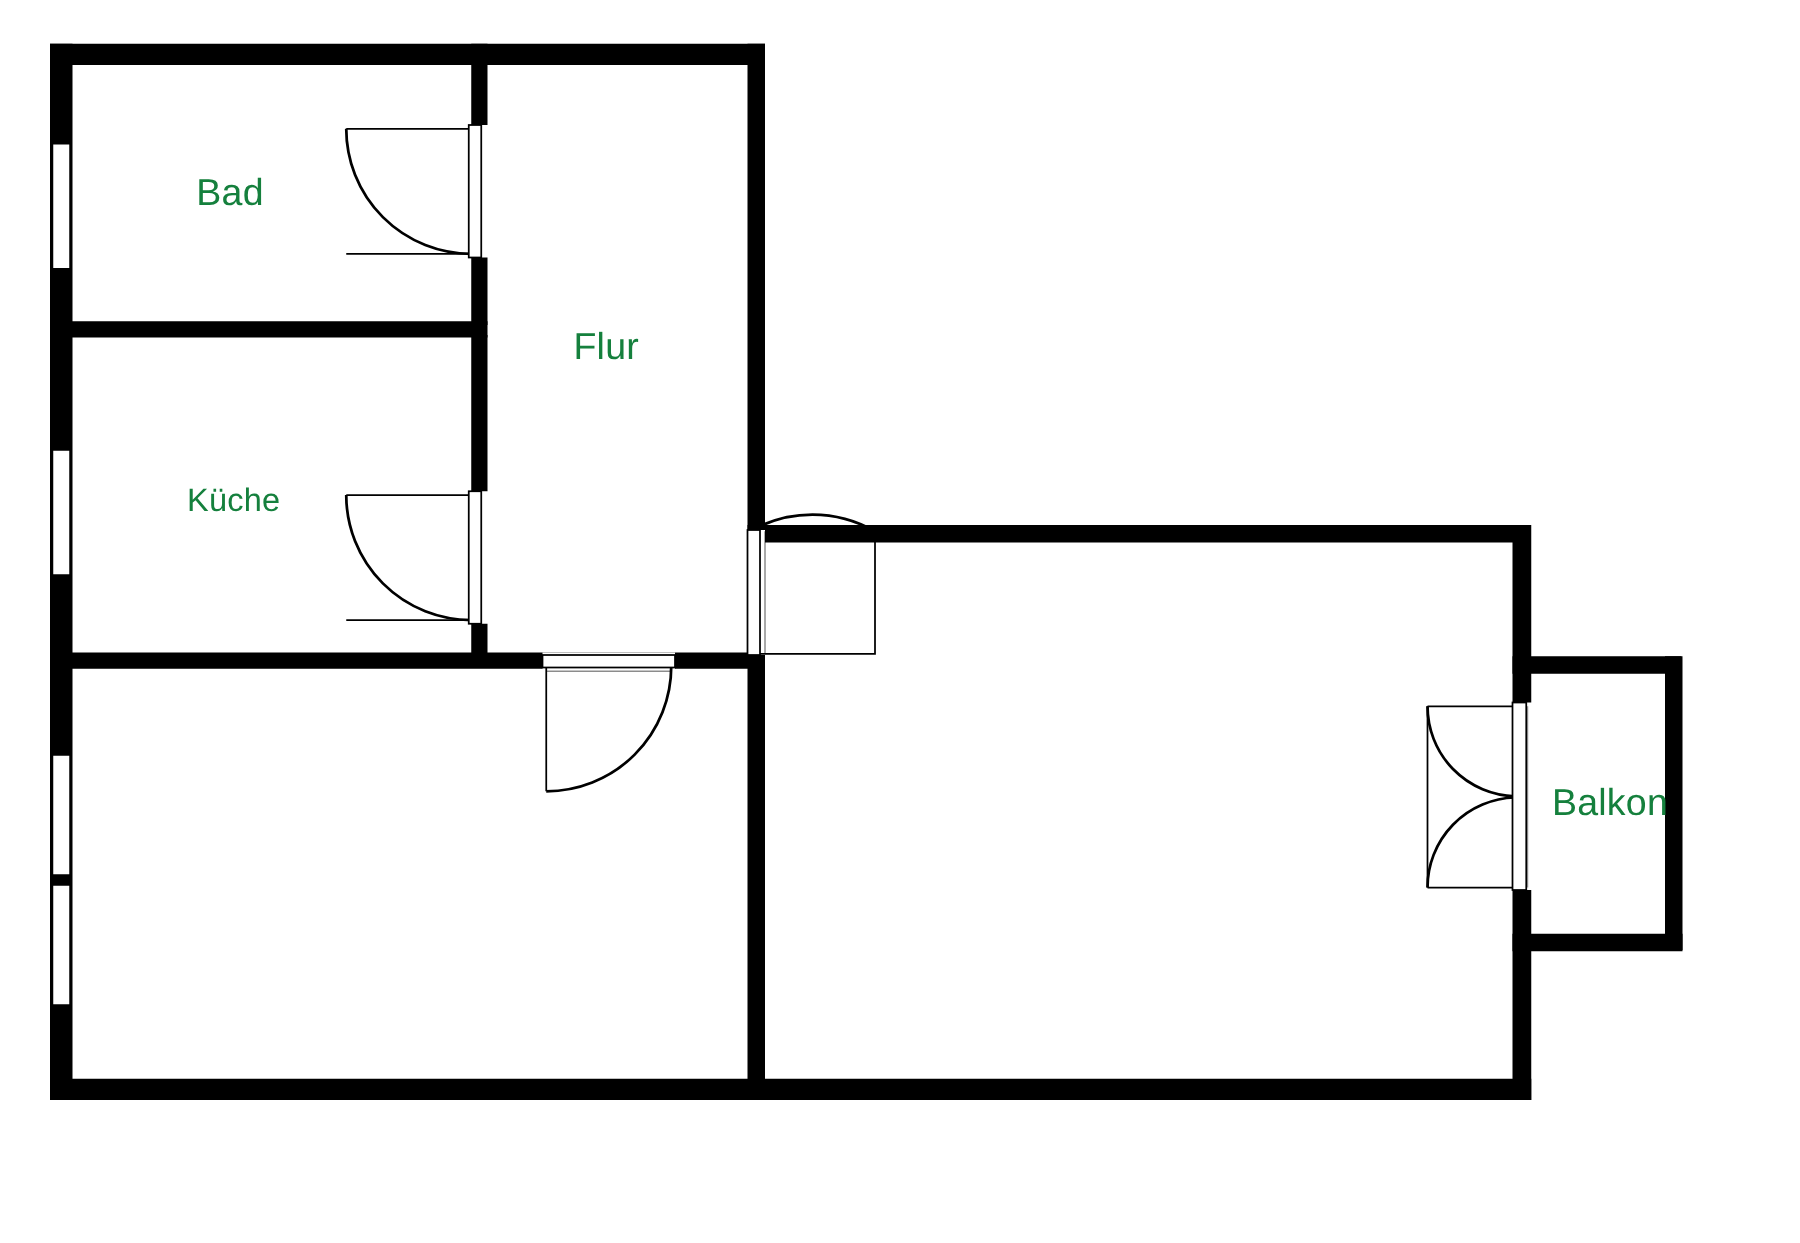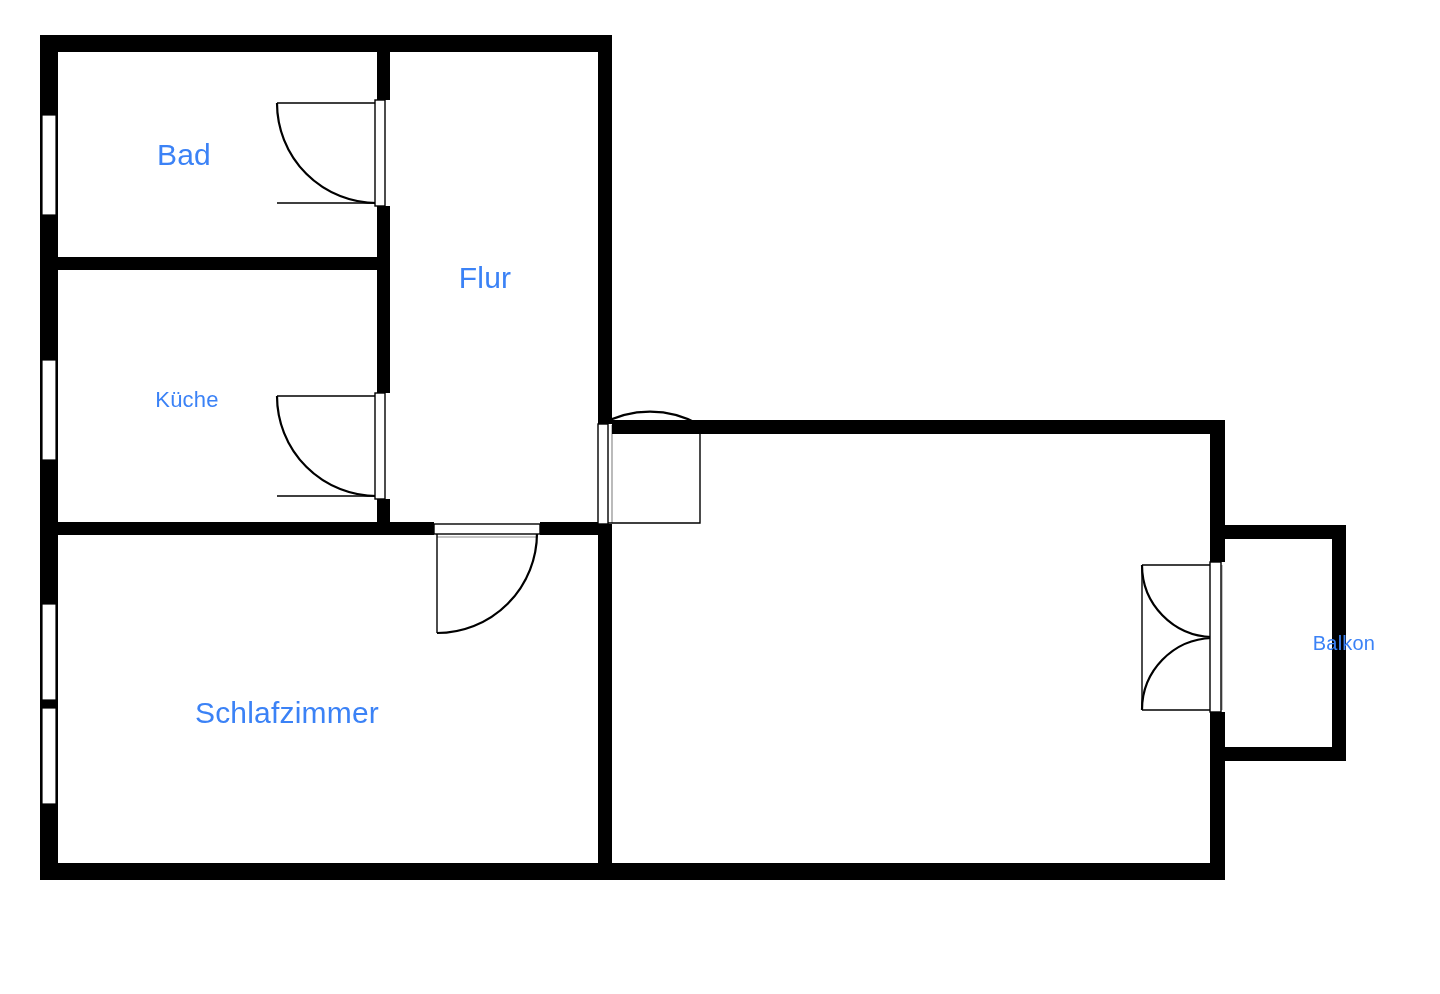--- a/index.html
+++ b/index.html
@@ -22,21 +22,21 @@
   }
   #plan-svg {
     position: absolute;
     left: 0;
     top: 0;
     width: 1440px;
     height: 994px;
   }
   .room-label {
     position: absolute;
-    color: #3b82f6;
+    color: #15803d;
     font-family: "Liberation Sans", sans-serif;
     font-weight: 400;
     white-space: nowrap;
     transform: translate(-50%, -50%);
     letter-spacing: 0.2px;
   }
 </style>
 </head>
 <body>
 
@@ -111,22 +111,21 @@
       <path d="M 1142 710 L 1212 710" fill="none" stroke="#000000" stroke-width="1.4"></path>
       <path d="M 1142 565 L 1142 710" fill="none" stroke="#000000" stroke-width="1.4"></path>
       <path d="M 1222 565 L 1222 710" fill="none" stroke="#000000" stroke-width="1.2" opacity="0.4"></path>
       <rect x="1210" y="562" width="11" height="150" fill="#ffffff" stroke="#000000" stroke-width="1.4"></rect>
     </g>
 
   </svg>
 
   <div class="room-label" style="left:184px; top:155px; font-size:30px;">Bad</div>
 
-  <div class="room-label" style="left:187px; top:400px; font-size:22px;">Küche</div>
+  <div class="room-label" style="left:187px; top:400px; font-size:26px;">Küche</div>
 
   <div class="room-label" style="left:485px; top:278px; font-size:30px;">Flur</div>
 
-  <div class="room-label" style="left:287px; top:713px; font-size:30px;">Schlafzimmer</div>
 
 
-  <div class="room-label" style="left:1344px; top:643px; font-size:20px;">Balkon</div>
+  <div class="room-label" style="left:1288px; top:643px; font-size:30px;">Balkon</div>
 
 </div>
 
 </body></html>

